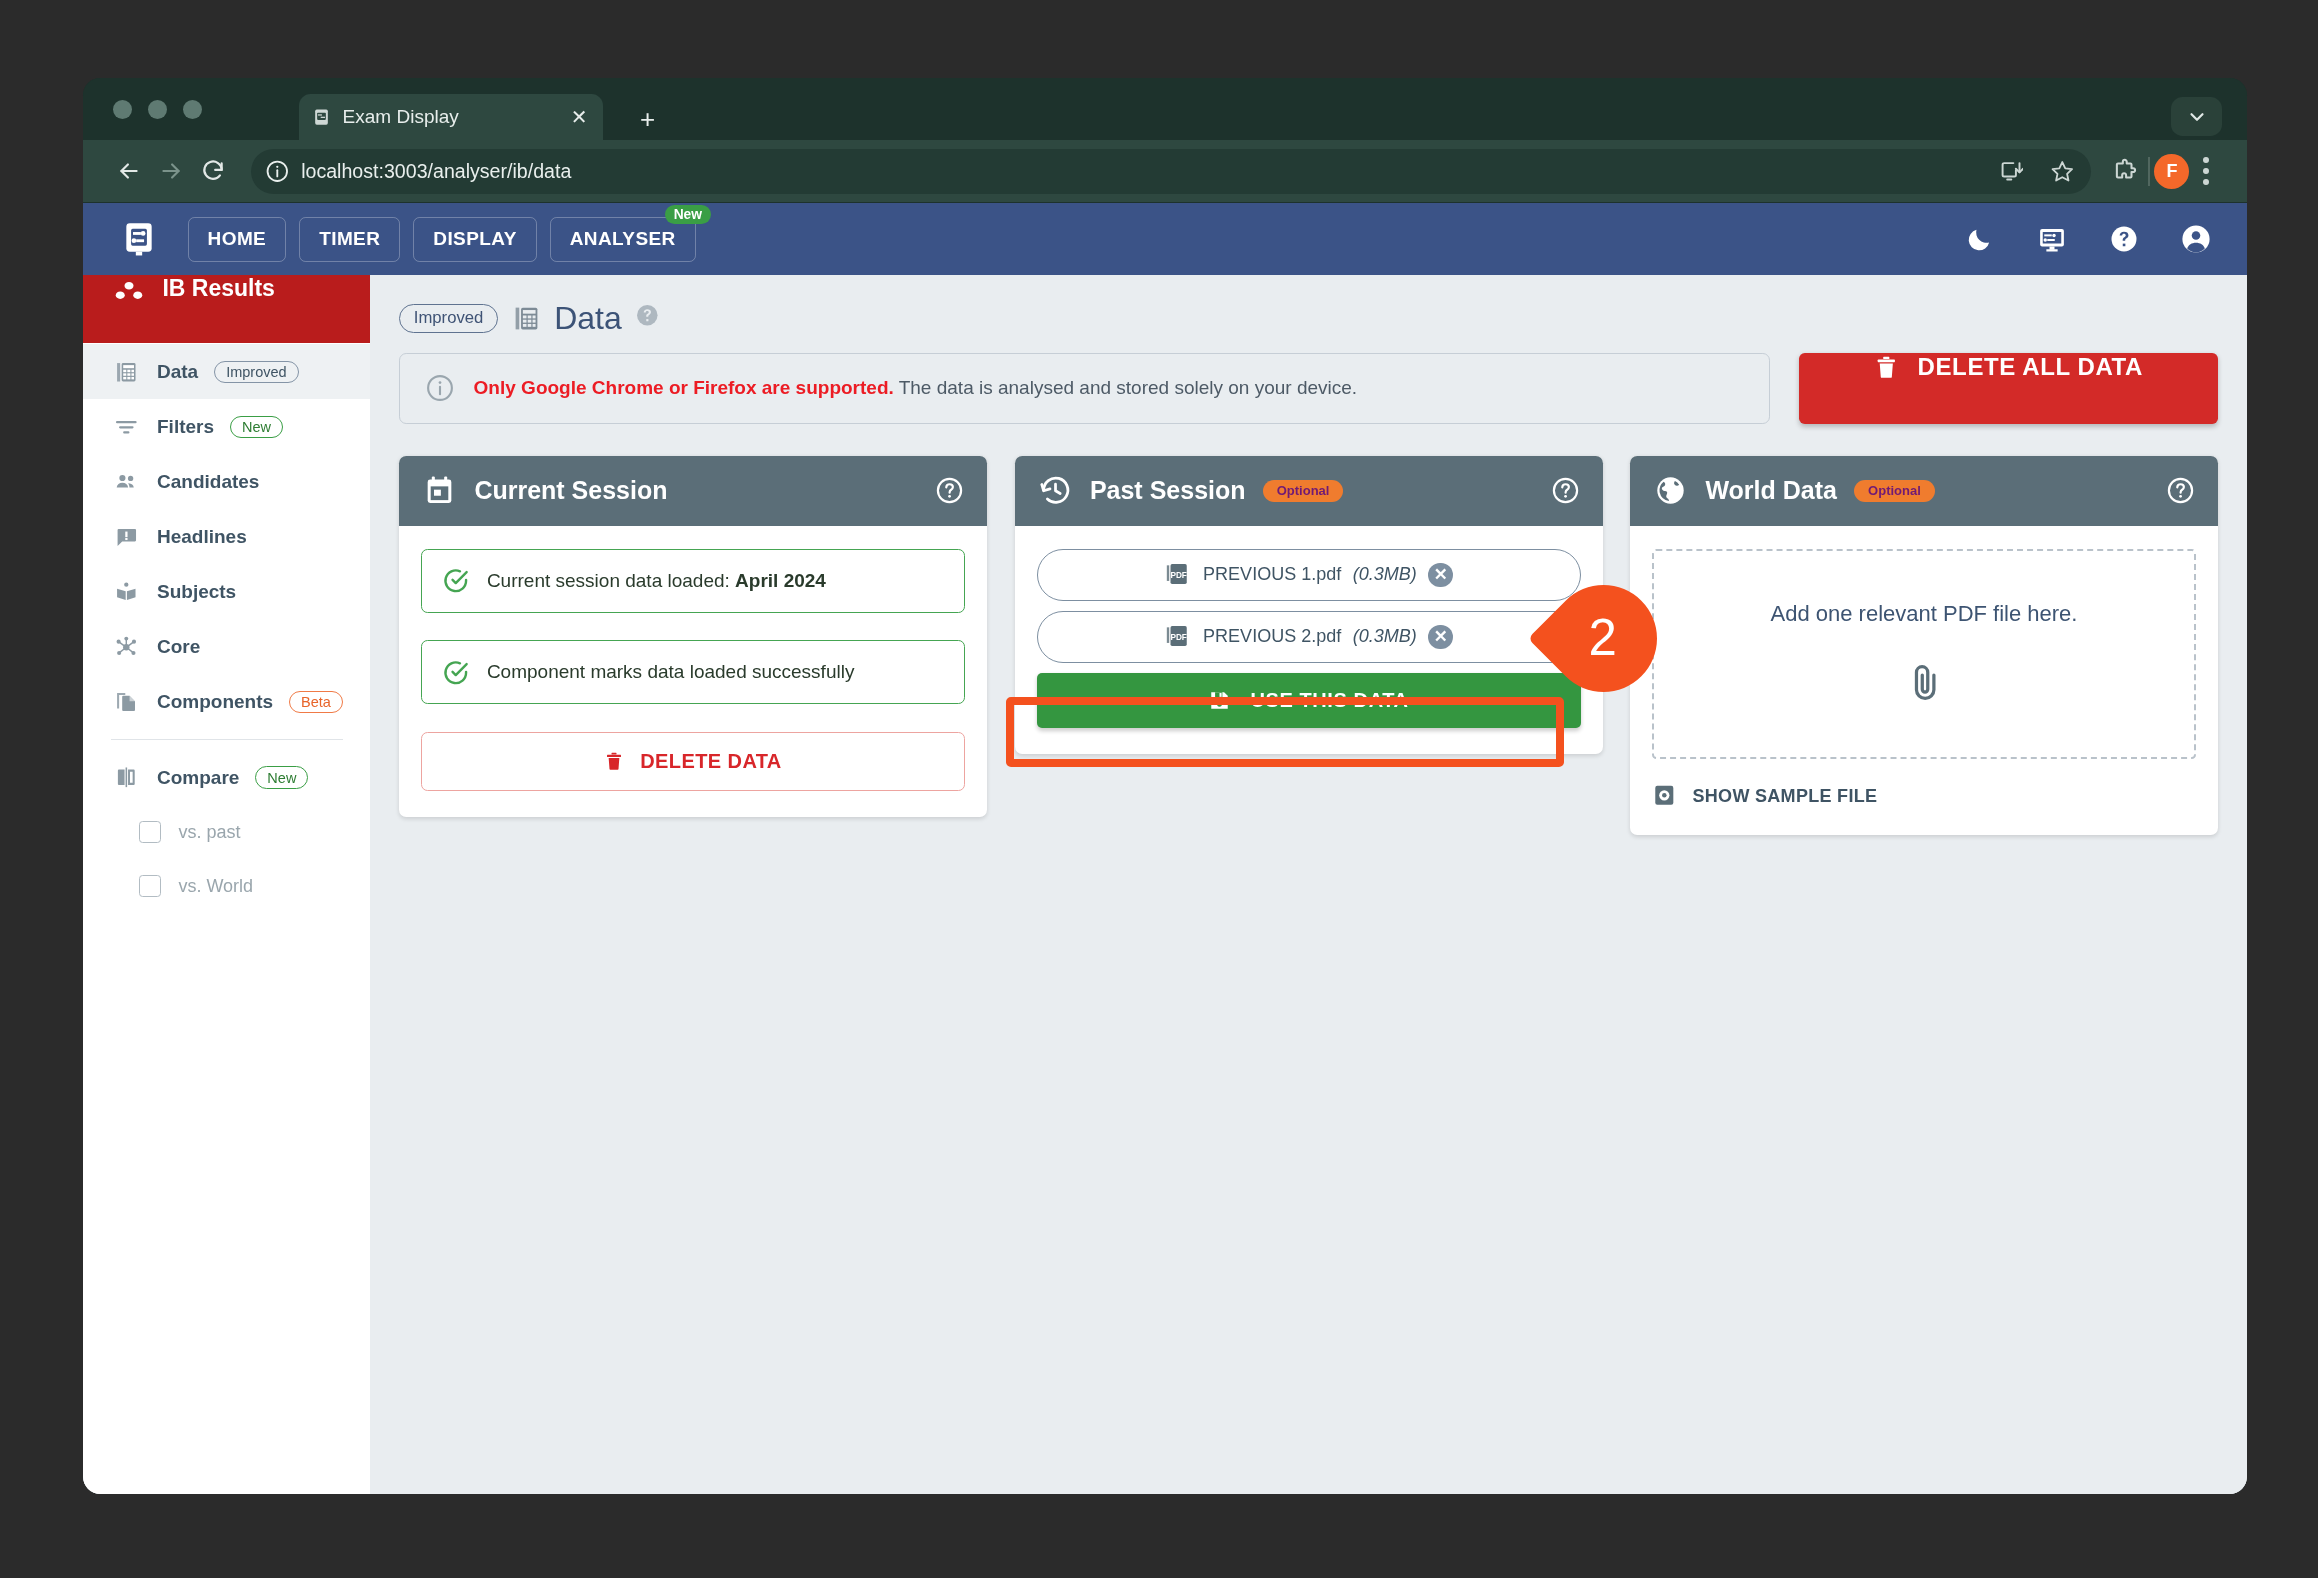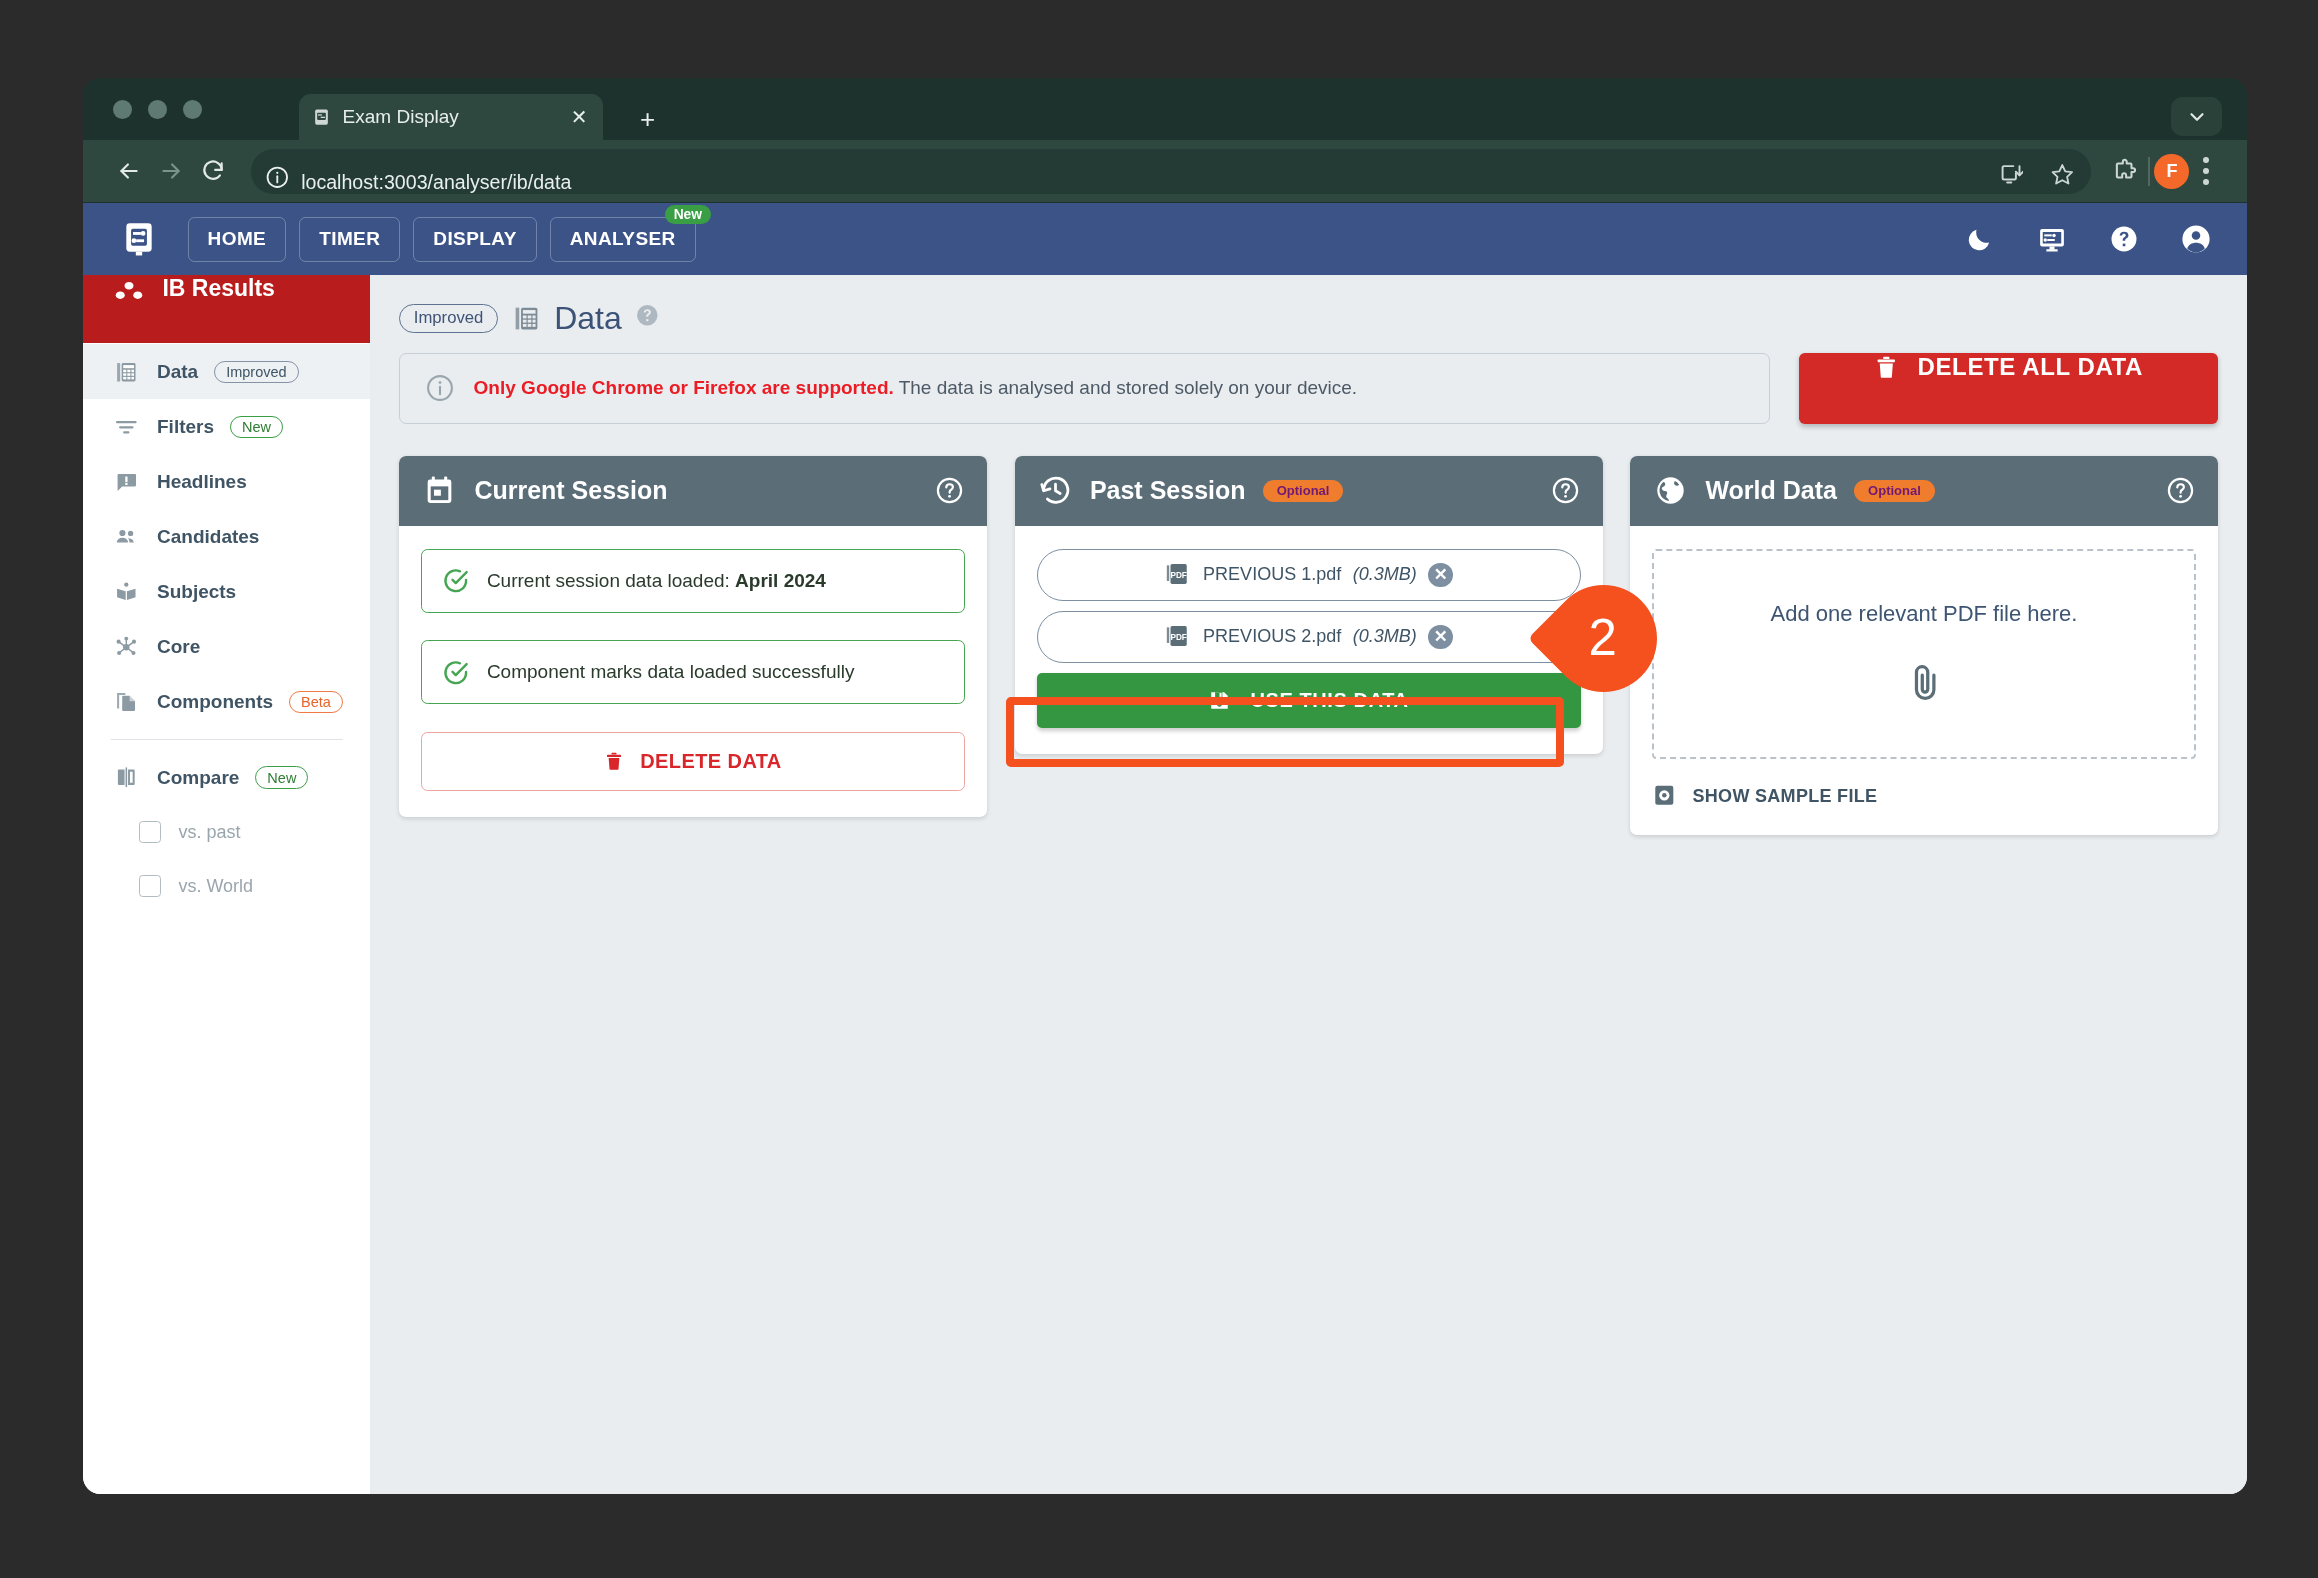--- a/index.html
+++ b/index.html
@@ -83,21 +83,21 @@
     display: flex; align-items: center; justify-content: center;
     color: #e2e8e6; flex: 0 0 42px;
   }
   .nav-btn.dim { color: #7b938b; }
   .omnibox {
     flex: 1;
     margin-left: 17.4px; margin-right: 14.5px;
     height: 45px;
     background: #233b34;
     border-radius: 23px;
-    display: flex; align-items: flex-end;
+    display: flex; align-items: center;
     padding: 0 10px;
   }
   .omni-info {
     width: 33px; height: 33px; flex: 0 0 33px;
     display: flex; align-items: center; justify-content: center;
   }
   .omni-url {
     margin-left: 7.2px;
     color: #e9efed; font-size: 19.6px;
     white-space: nowrap;
@@ -553,38 +553,38 @@
                   <line x1="10" y1="17" x2="14" y2="17"></line>
               </svg>
             </span>
             <span class="sb-label">Filters</span>
             <span class="pill new">New</span>
           </div>
 
           <div class="sb-item">
             <span class="sb-icon">
               <svg viewBox="0 0 24 24" width="24.6" height="24.6" fill="currentColor">
-                <path d="M3.5 4h17a1 1 0 0 1 1 1v10a1 1 0 0 1-1 1H8l-4.5 4.5V5a1 1 0 0 1 1-1z"></path>
-                <rect x="11" y="6.4" width="2.2" height="5.4" fill="#fff"></rect>
-                  <rect x="11" y="12.6" width="2.2" height="2.1" fill="#fff"></rect>
-              </svg>
-            </span>
-            <span class="sb-label">Headlines</span>
-          </div>
-
-          <div class="sb-item">
-            <span class="sb-icon">
-              <svg viewBox="0 0 24 24" width="24.6" height="24.6" fill="currentColor">
                 <circle cx="8.2" cy="7.8" r="3"></circle>
                   <circle cx="16.2" cy="8.2" r="2.6"></circle>
                 <path d="M2.6 17c.3-2.8 2.6-4.5 5.6-4.5s5.3 1.7 5.6 4.5z"></path>
                 <path d="M14.4 12.9c2.7.2 4.6 1.9 4.9 4.1h-4.2c-.05-1.6-.5-2.9-1.3-3.9z"></path>
               </svg>
             </span>
             <span class="sb-label">Candidates</span>
+          </div>
+
+          <div class="sb-item">
+            <span class="sb-icon">
+              <svg viewBox="0 0 24 24" width="24.6" height="24.6" fill="currentColor">
+                <path d="M3.5 4h17a1 1 0 0 1 1 1v10a1 1 0 0 1-1 1H8l-4.5 4.5V5a1 1 0 0 1 1-1z"></path>
+                <rect x="11" y="6.4" width="2.2" height="5.4" fill="#fff"></rect>
+                  <rect x="11" y="12.6" width="2.2" height="2.1" fill="#fff"></rect>
+              </svg>
+            </span>
+            <span class="sb-label">Headlines</span>
           </div>
 
           <div class="sb-item">
             <span class="sb-icon">
               <svg viewBox="0 0 24 24" width="24.6" height="24.6" fill="currentColor">
                 <circle cx="12" cy="4.6" r="2.1"></circle>
                 <path d="M3 8.5l8.4 2.6v8.4L3 16.8z"></path>
                   <path d="M21 8.5l-8.4 2.6v8.4L21 16.8z"></path>
               </svg>
             </span>

